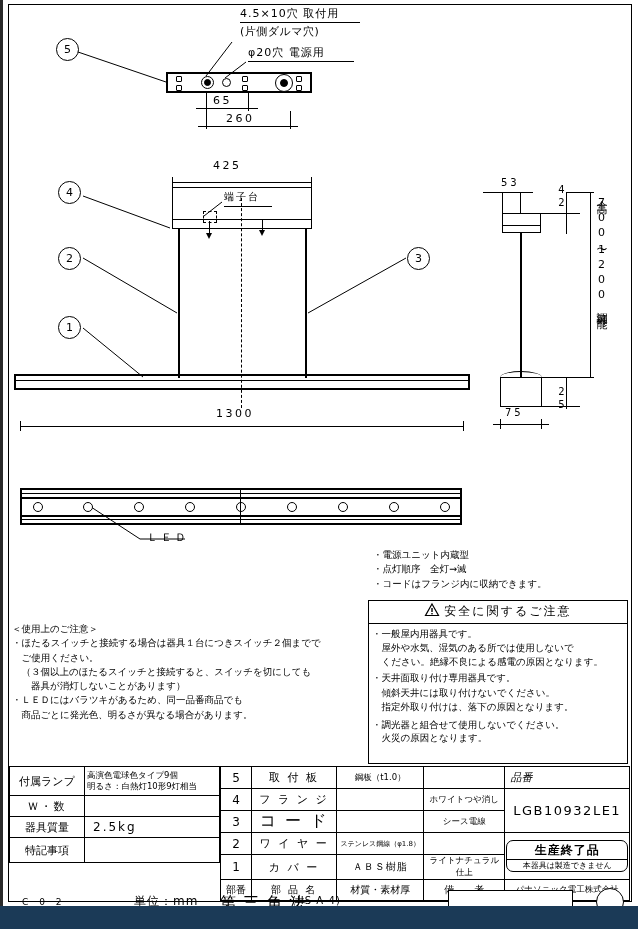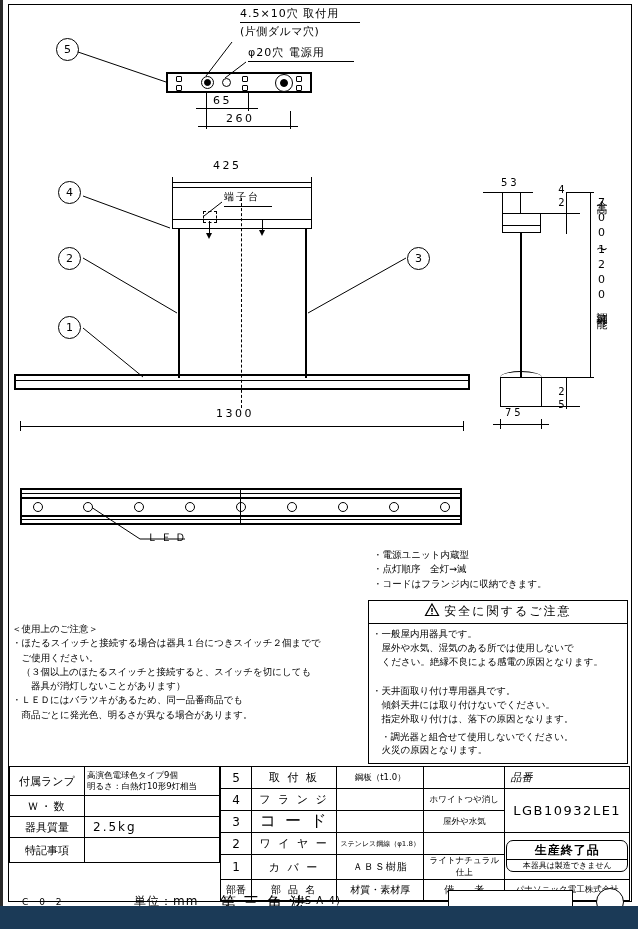--- a/index.html
+++ b/index.html
@@ -238,24 +238,24 @@
           <rect x="6.3" y="4" width="1.4" height="4" fill="#000"></rect>
           <rect x="6.3" y="9" width="1.4" height="1.4" fill="#000"></rect>
         </svg>
       </span>
       <span>安全に関するご注意</span>
     </div>
     <div class="warnbody">
       <div>・一般屋内用器具です。</div>
       <div>　屋外や水気、湿気のある所では使用しないで</div>
       <div>　ください。絶縁不良による感電の原因となります。</div>
-      <div style="margin-top:16px;">・天井面取り付け専用器具です。</div>
+      <div style="margin-top:4px;font-family:Liberation Mono, monospace;">・天井面取り付け専用器具です。</div>
       <div>　傾斜天井には取り付けないでください。</div>
       <div>　指定外取り付けは、落下の原因となります。</div>
-      <div style="margin-top:4px;margin-left:9px;">・調光器と組合せて使用しないでください。</div>
+      <div style="margin-top:4px;">・調光器と組合せて使用しないでください。</div>
       <div>　火災の原因となります。</div>
     </div>
   </div>
 
   <table class="tbl" style="left:9px;top:766px;width:211px;">
     <tbody>
         <tr>
       <td class="ctr" style="width:70px;height:28px;font-size:11px;">付属ランプ</td>
       <td style="font-size:8.5px;line-height:1.25;padding:1px 2px;">
         <div>高演色電球色タイプ9個</div>
@@ -290,21 +290,21 @@
       <td class="ctr" style="height:21px;font-size:12px;">4</td>
       <td class="ctr" style="font-size:11px;letter-spacing:2px;">フ ラ ン ジ</td>
       <td class="ctr" style="font-size:8.5px;"></td>
       <td class="ctr" style="font-size:8.5px;">ホワイトつや消し</td>
       <td class="ctr" rowspan="2" style="font-size:13px;letter-spacing:1.5px;">LGB10932LE1</td>
     </tr>
     <tr>
       <td class="ctr" style="height:21px;font-size:12px;">3</td>
       <td class="ctr" style="font-size:16px;letter-spacing:2px;">コ ー ド</td>
       <td class="ctr" style="font-size:8.5px;"></td>
-      <td class="ctr" style="font-size:8.5px;">屋外や水気</td>
+      <td class="ctr" style="font-size:8.5px;">シース電線</td>
     </tr>
     <tr>
       <td class="ctr" style="height:21px;font-size:12px;">2</td>
       <td class="ctr" style="font-size:11px;letter-spacing:2px;">ワ イ ヤ ー</td>
       <td class="ctr" style="font-size:7px;margin-left:24px;">ステンレス鋼線（φ1.8）</td>
       <td class="ctr" style="font-size:8.5px;"></td>
       <td class="ctr" rowspan="2" style="padding:1px;">
         <div class="eol" style="position:relative;left:0;top:0;">
           <div class="t1">生産終了品</div>
           <div class="t2">本器具は製造できません</div>

